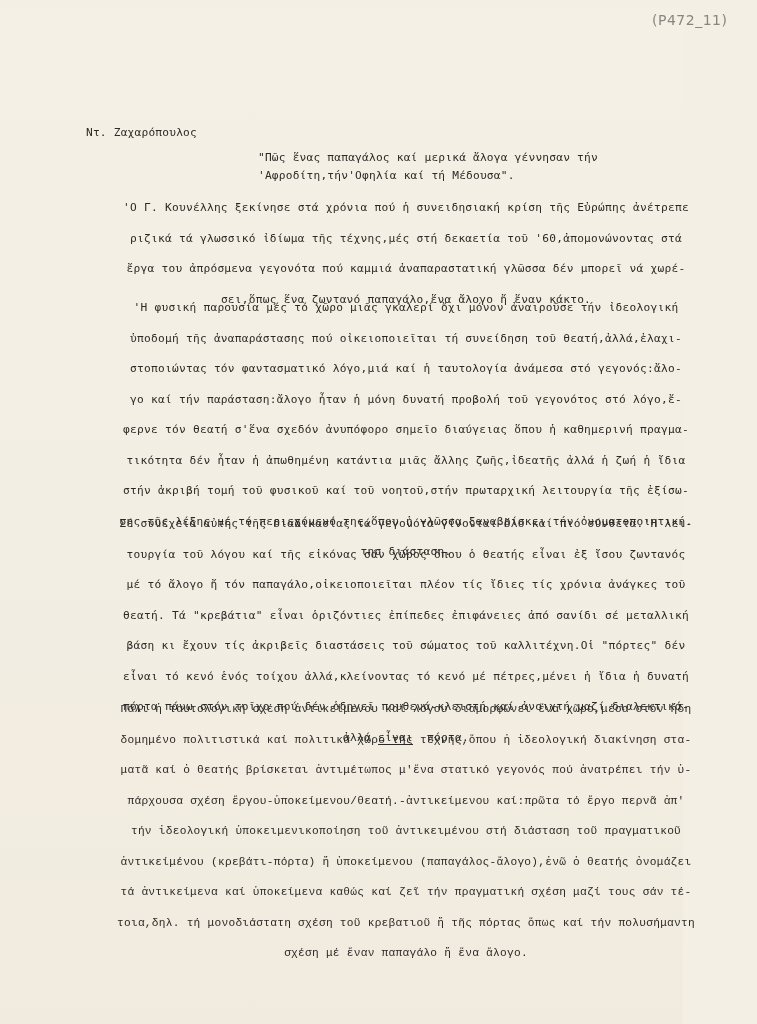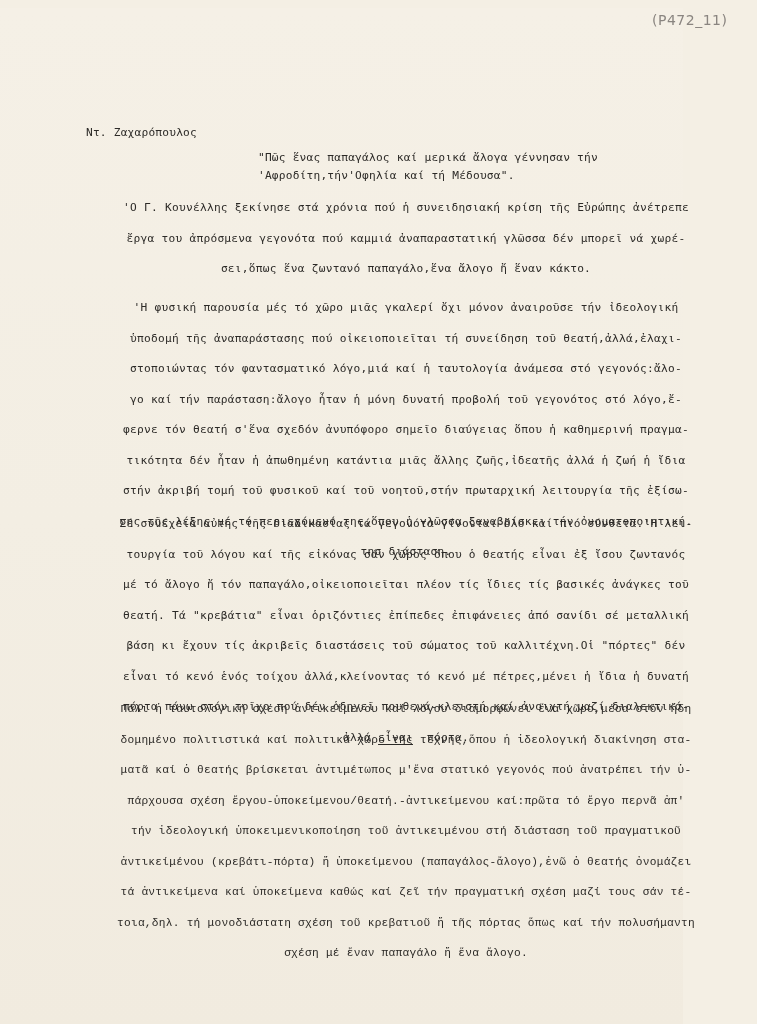--- a/index.html
+++ b/index.html
@@ -50,40 +50,41 @@
 
   <div class="author">Ντ. Ζαχαρόπουλος</div>
 
   <div class="title">
     <div>"Πῶς ἕνας παπαγάλος καί μερικά ἄλογα γέννησαν τήν</div>
     <div>'Αφροδίτη,τήν'Οφηλία καί τή Μέδουσα".</div>
   </div>
 
   <div class="para" id="p1">
     <span class="line">'Ο Γ. Κουνέλλης ξεκίνησε στά χρόνια πού ἡ συνειδησιακή κρίση τῆς Εὐρώπης ἀνέτρεπε</span>
+    <span class="line">ριζικά τά γλωσσικό ἰδίωμα τῆς τέχνης,μές στή δεκαετία τοῦ '60,ἀπομονώνοντας  στά</span>
     <span class="line">ἔργα του ἀπρόσμενα γεγονότα πού καμμιά ἀναπαραστατική γλῶσσα δέν μπορεῖ νά χωρέ-</span>
     <span class="line">σει,ὅπως ἕνα ζωντανό παπαγάλο,ἕνα ἄλογο ἤ ἕναν κάκτο.</span>
   </div>
 
   <div class="para" id="p2">
     <span class="line">'Η φυσική παρουσία μές τό χῶρο μιᾶς γκαλερί ὄχι μόνον ἀναιροῦσε τήν ἰδεολογική</span>
     <span class="line">ὑποδομή τῆς ἀναπαράστασης πού οἰκειοποιεῖται τή συνείδηση τοῦ θεατή,ἀλλά,ἐλαχι-</span>
     <span class="line">στοποιώντας τόν  φαντασματικό λόγο,μιά καί ἡ ταυτολογία ἀνάμεσα στό γεγονός:ἄλο-</span>
     <span class="line">γο καί τήν παράσταση:ἄλογο ἦταν ἡ μόνη δυνατή προβολή τοῦ γεγονότος στό λόγο,ἔ-</span>
     <span class="line">φερνε τόν θεατή σ'ἕνα σχεδόν ἀνυπόφορο σημεῖο διαύγειας ὅπου ἡ καθημερινή πραγμα-</span>
     <span class="line">τικότητα δέν ἦταν ἡ ἀπωθημένη κατάντια μιᾶς ἄλλης ζωῆς,ἰδεατῆς ἀλλά ἡ ζωή ἡ ἴδια</span>
     <span class="line">στήν ἀκριβή τομή τοῦ φυσικοῦ καί τοῦ νοητοῦ,στήν πρωταρχική λειτουργία τῆς ἐξίσω-</span>
     <span class="line"><span>σης τῆς λέξης μέ τό περιεχόμενό της,ὅπου ἡ γλῶσσα ξαναβρίσκει τήν </span><span class="bold">ὀνοματοποιητική</span><span>.</span></span>
     <span class="line">τησ διάσταση.</span>
   </div>
 
   <div class="para" id="p3">
     <span class="line">Σέ συνέχεια αὐτῆς τῆς διαδικασίας τά γεγονότα γίνονται ὅλο καί πιό σύνθετα.'Η λει-</span>
     <span class="line">τουργία τοῦ λόγου καί τῆς εἰκόνας σάν χῶρος ὅπου ὁ θεατής εἶναι ἐξ ἴσου ζωντανός</span>
-    <span class="line">μέ τό ἄλογο ἤ τόν παπαγάλο,οἰκειοποιεῖται πλέον τίς ἴδιες τίς βασικές ἀνάγκες τοῦ</span>
+    <span class="line">μέ τό ἄλογο ἤ τόν παπαγάλο,οἰκειοποιεῖται πλέον τίς ἴδιες τίς χρόνια ἀνάγκες τοῦ</span>
     <span class="line">θεατή. Τά "κρεβάτια" εἶναι ὁριζόντιες ἐπίπεδες ἐπιφάνειες ἀπό σανίδι σέ μεταλλική</span>
     <span class="line">βάση κι ἔχουν τίς ἀκριβεῖς διαστάσεις τοῦ σώματος τοῦ καλλιτέχνη.Οἱ "πόρτες" δέν</span>
     <span class="line">εἶναι τό κενό ἑνός τοίχου ἀλλά,κλείνοντας τό κενό μέ πέτρες,μένει ἡ ἴδια ἡ δυνατή</span>
     <span class="line">πόρτα πάνω στόν τοῖχο πού δέν ὁδηγεῖ πουθενά-κλειστή καί ἀνοιχτή μαζί διαλεκτικά-</span>
     <span class="line"><span>ἀλλά </span><span class="ul">εἶναι</span><span style="white-space:pre">  πόρτα.</span></span>
   </div>
 
   <div class="para" id="p4">
     <span class="line">Πάλι ἡ ταυτολογική σχέση ἀντικείμενου  καί λόγου διαμορφώνει ἕνα χῶρο,μέσα στόν ἤδη</span>
     <span class="line">δομημένο πολιτιστικά καί πολιτικά χῶρο τῆς τέχνης,ὅπου ἡ ἰδεολογική διακίνηση στα-</span>

